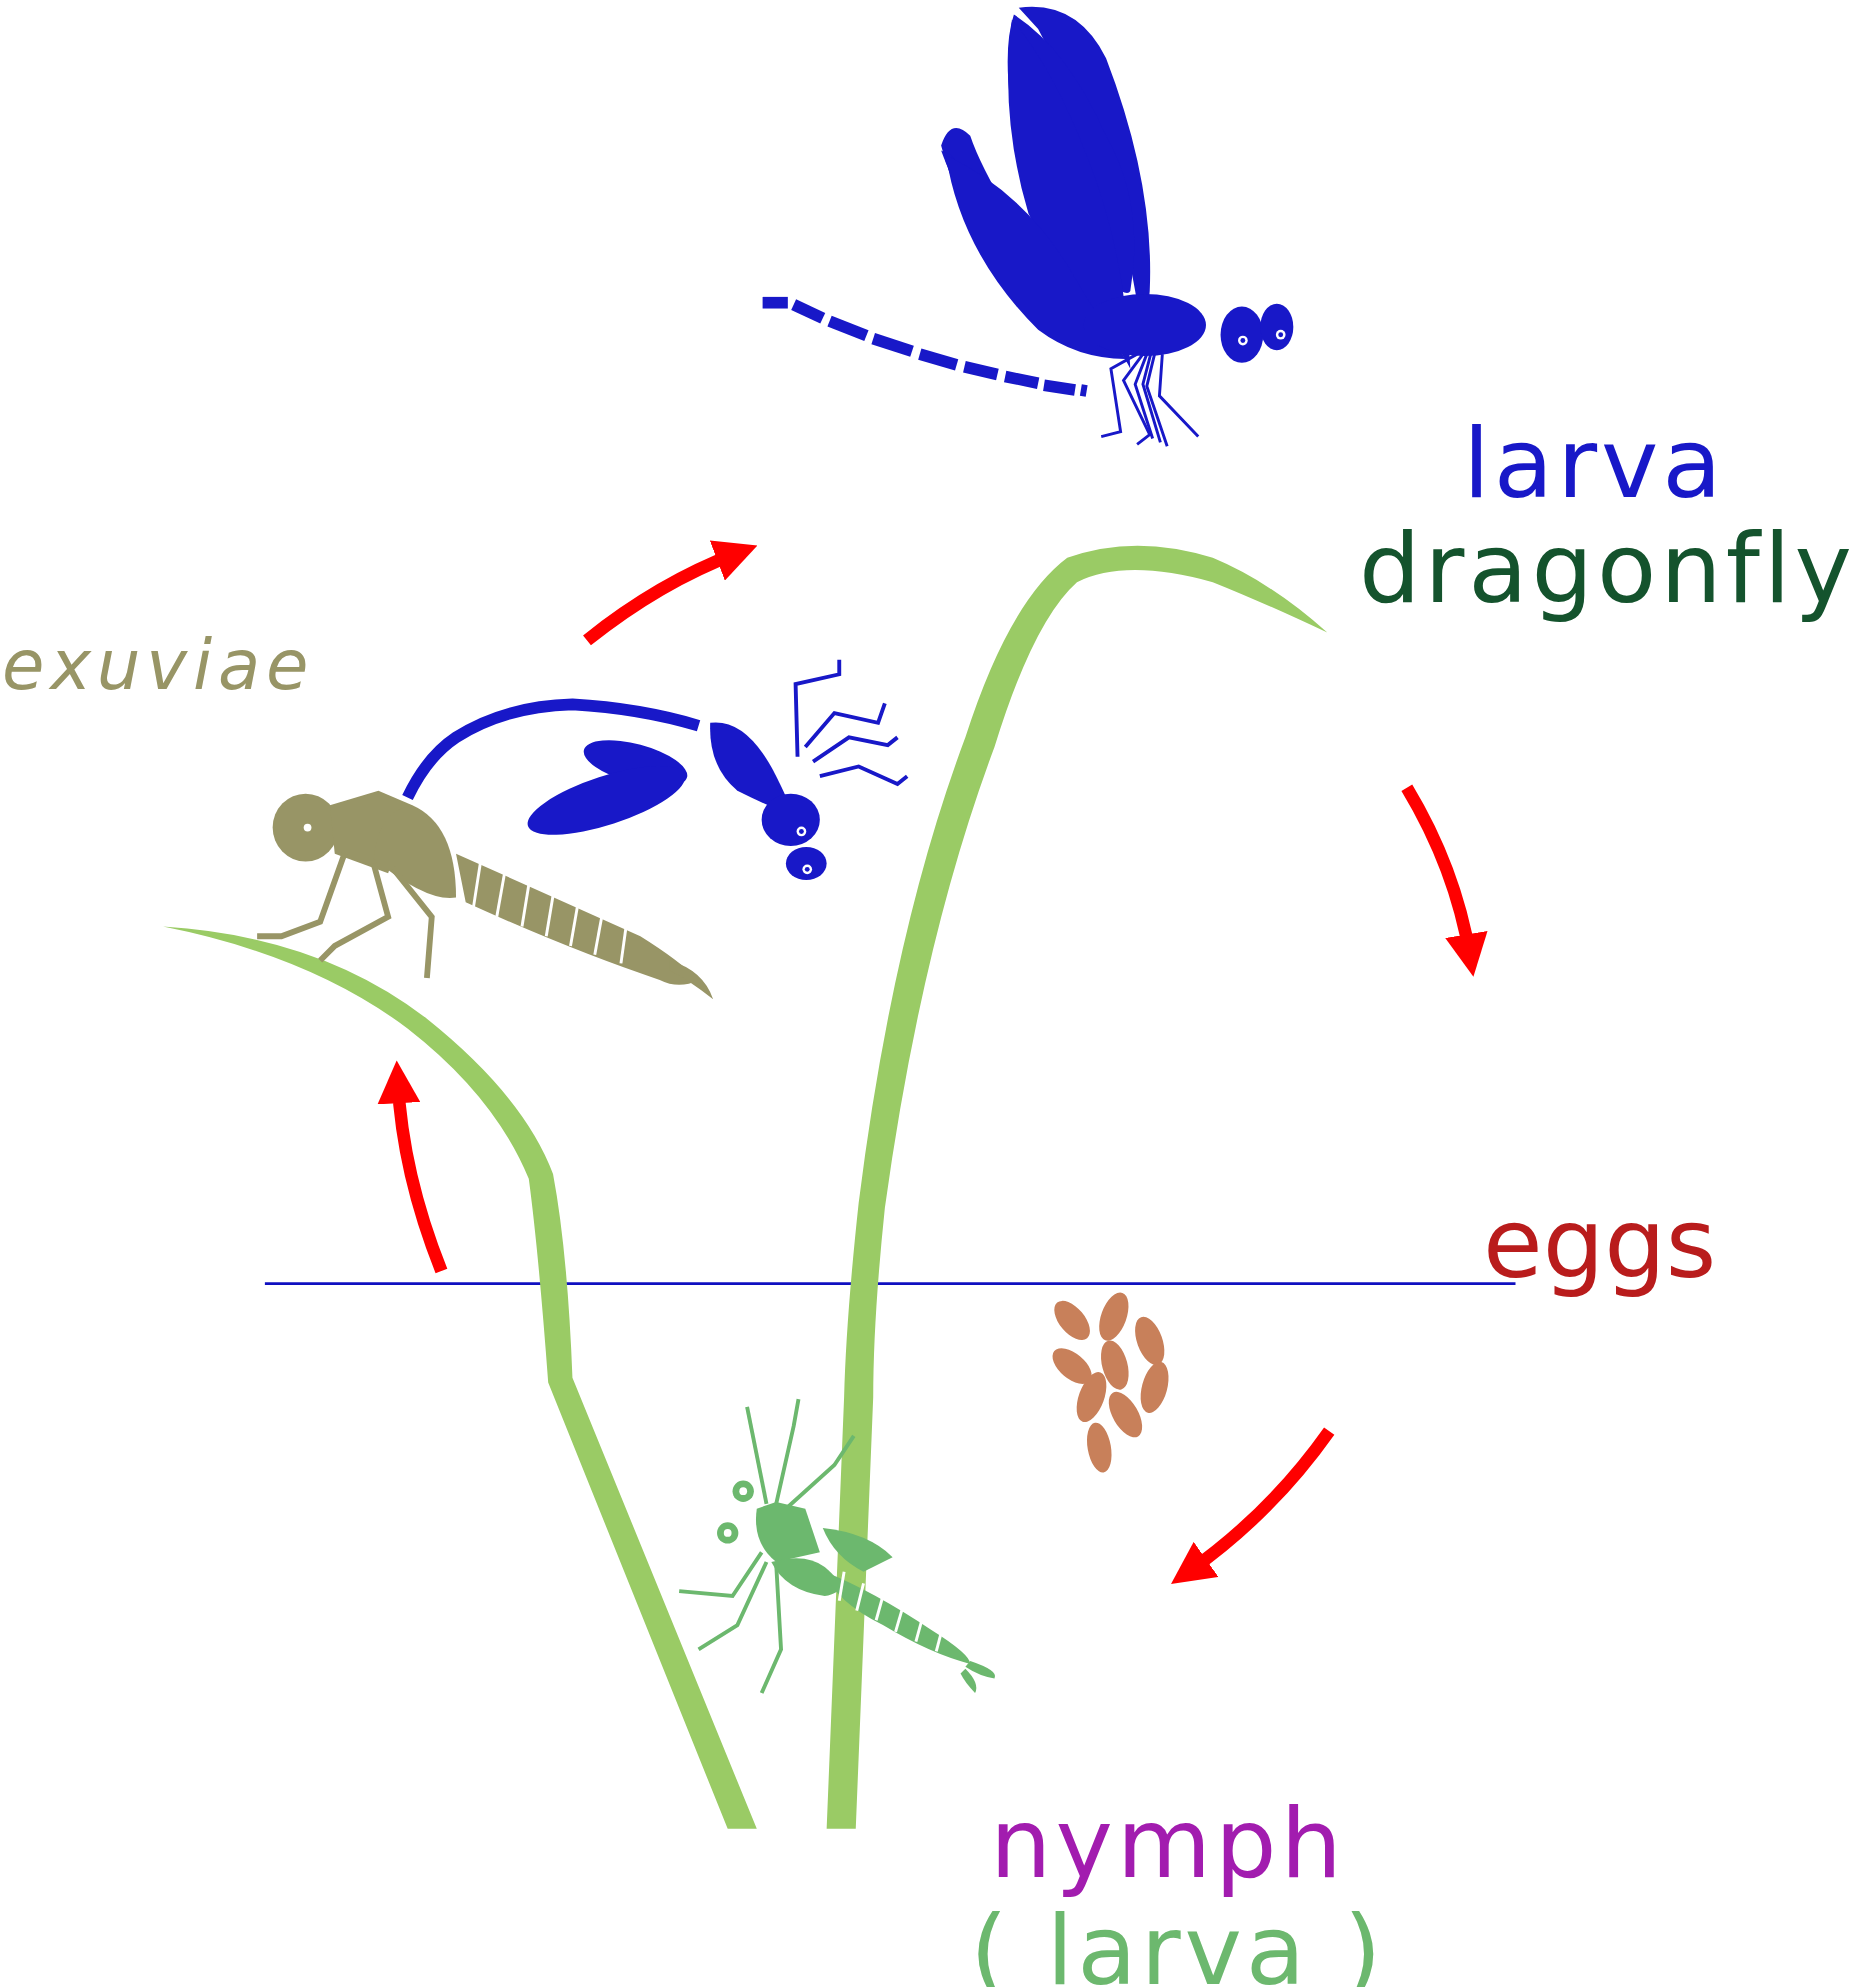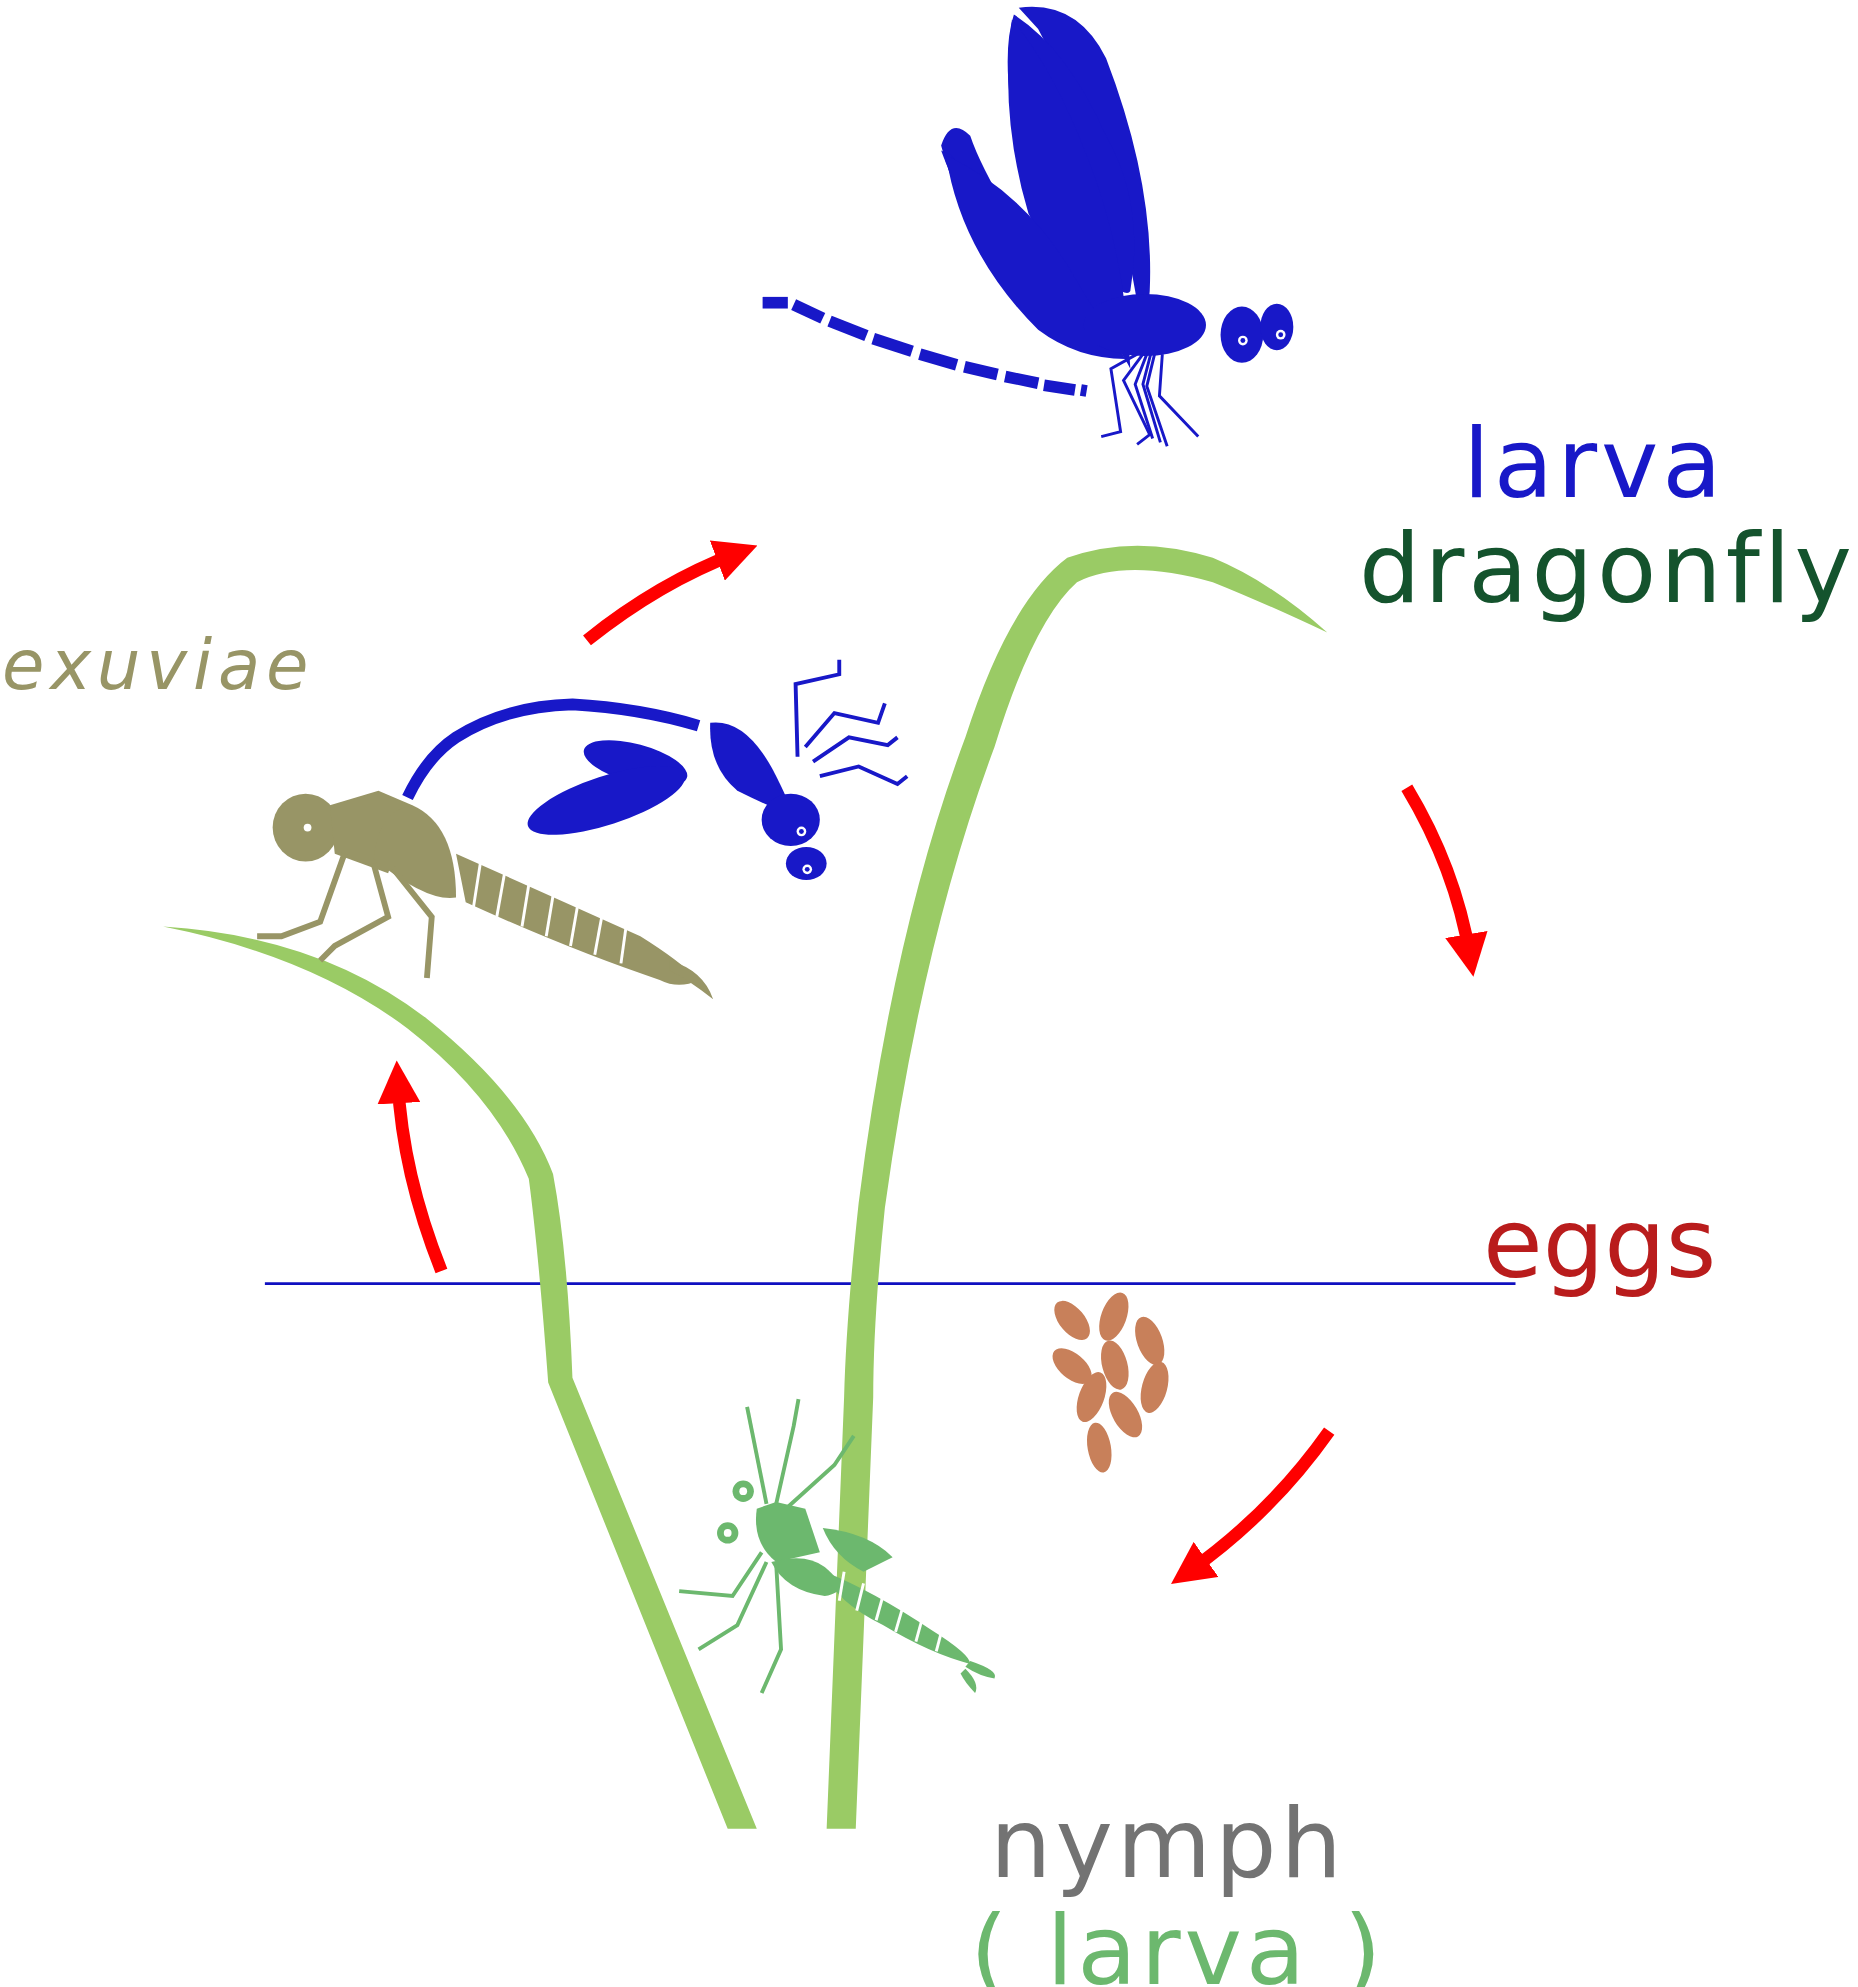--- a/index.html
+++ b/index.html
@@ -159,15 +159,15 @@
     <path d="M1450,812 Q1500,895 1515,985" marker-end="url(#ah)"></path>
     <path d="M1370,1475 Q1310,1560 1225,1620" marker-end="url(#ah)"></path>
     <path d="M455,1310 Q415,1210 410,1115" marker-end="url(#ah)"></path>
   </g>
 </svg>
 
 <div class="label" id="lbl-adult" style="color:#1818c8">larva</div>
 <div class="label" id="lbl-dragonfly" style="color:#14532d">dragonfly</div>
 <div class="label" id="lbl-exuviae" style="color:#989566">exuviae</div>
 <div class="label" id="lbl-eggs" style="color:#b91c1c">eggs</div>
-<div class="label" id="lbl-nymph" style="color:#737373">nymph</div>
+<div class="label" id="lbl-nymph" style="color:#a21caf">nymph</div>
 <div class="label" id="lbl-larva" style="color:#6cb86e">( larva )</div>
 
 
 </body></html>

